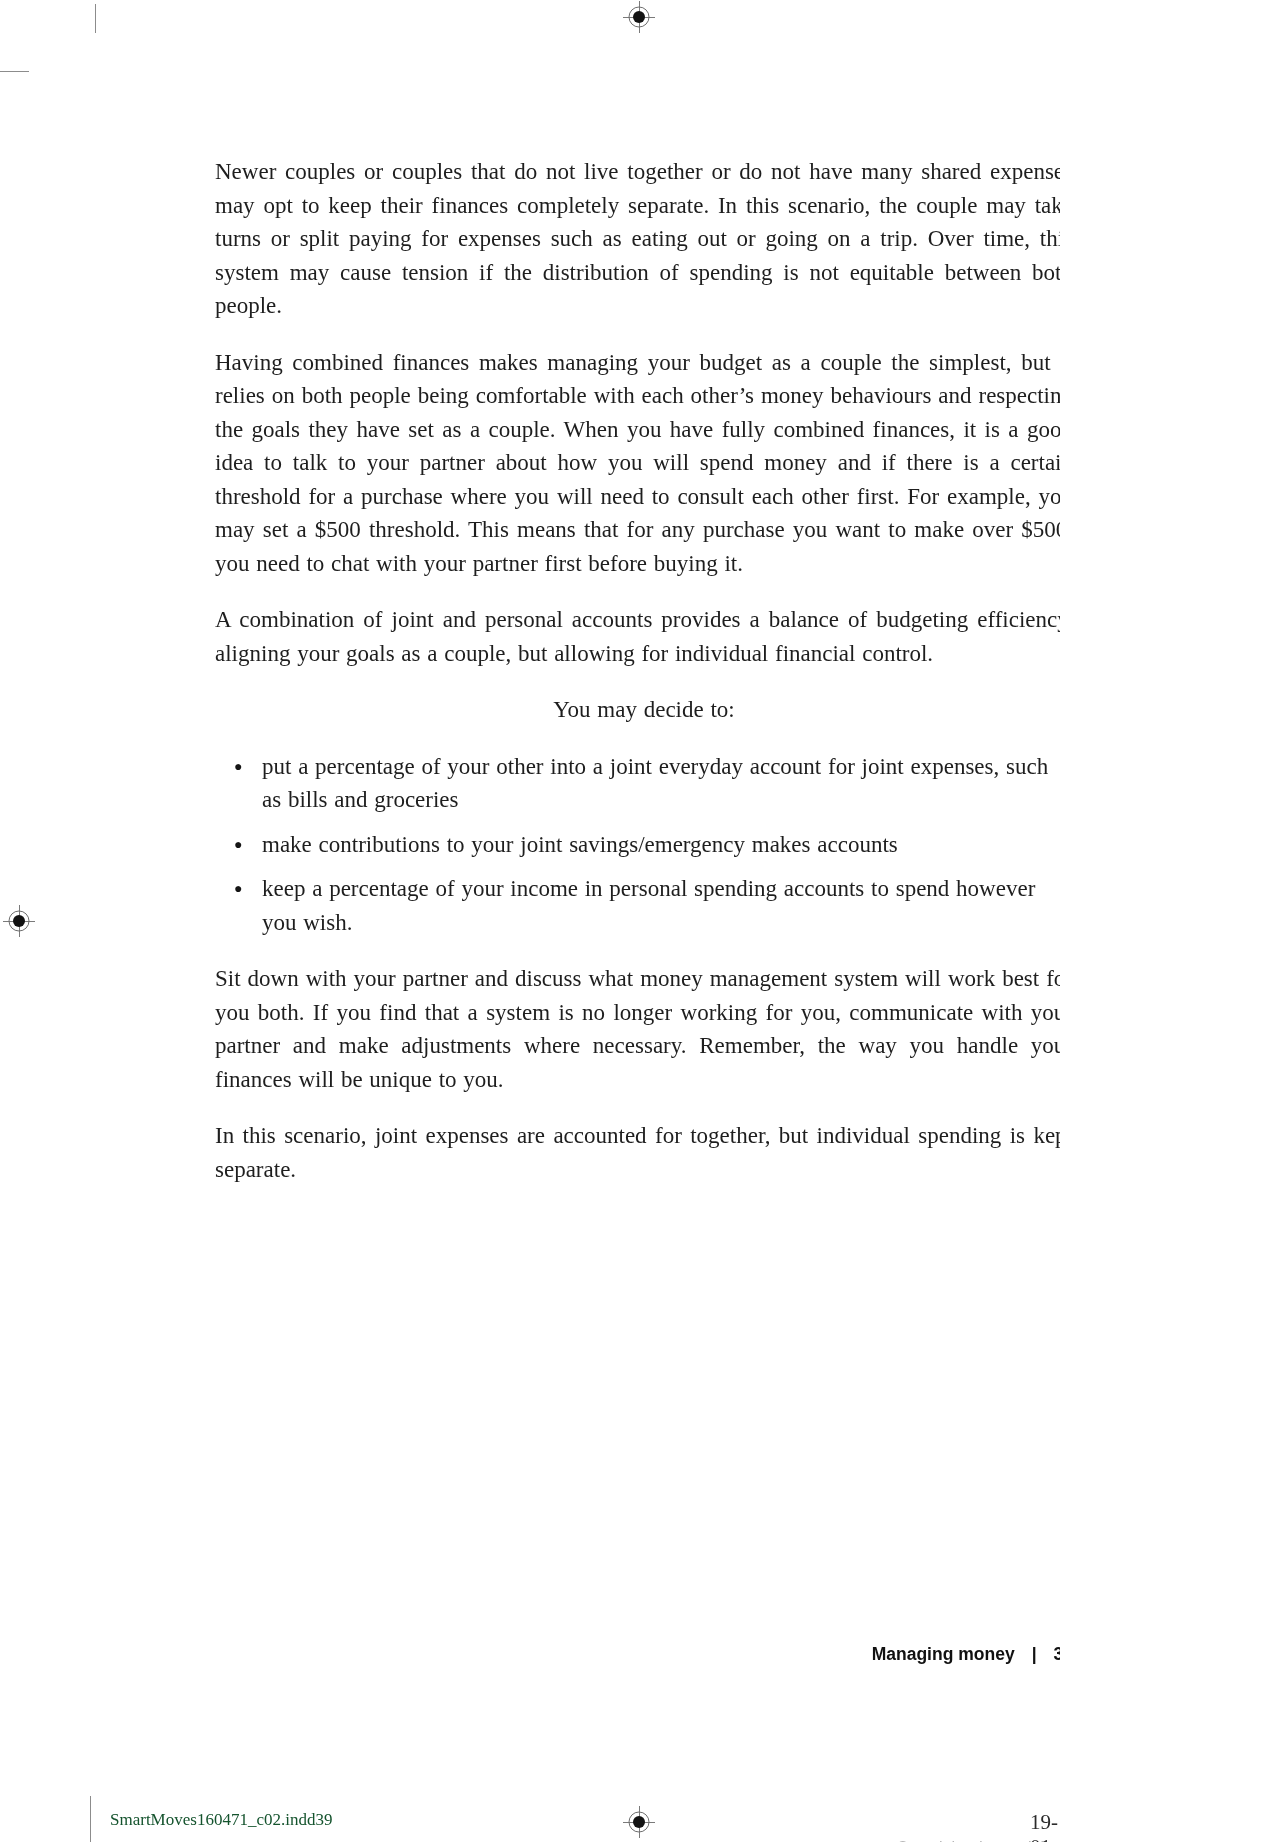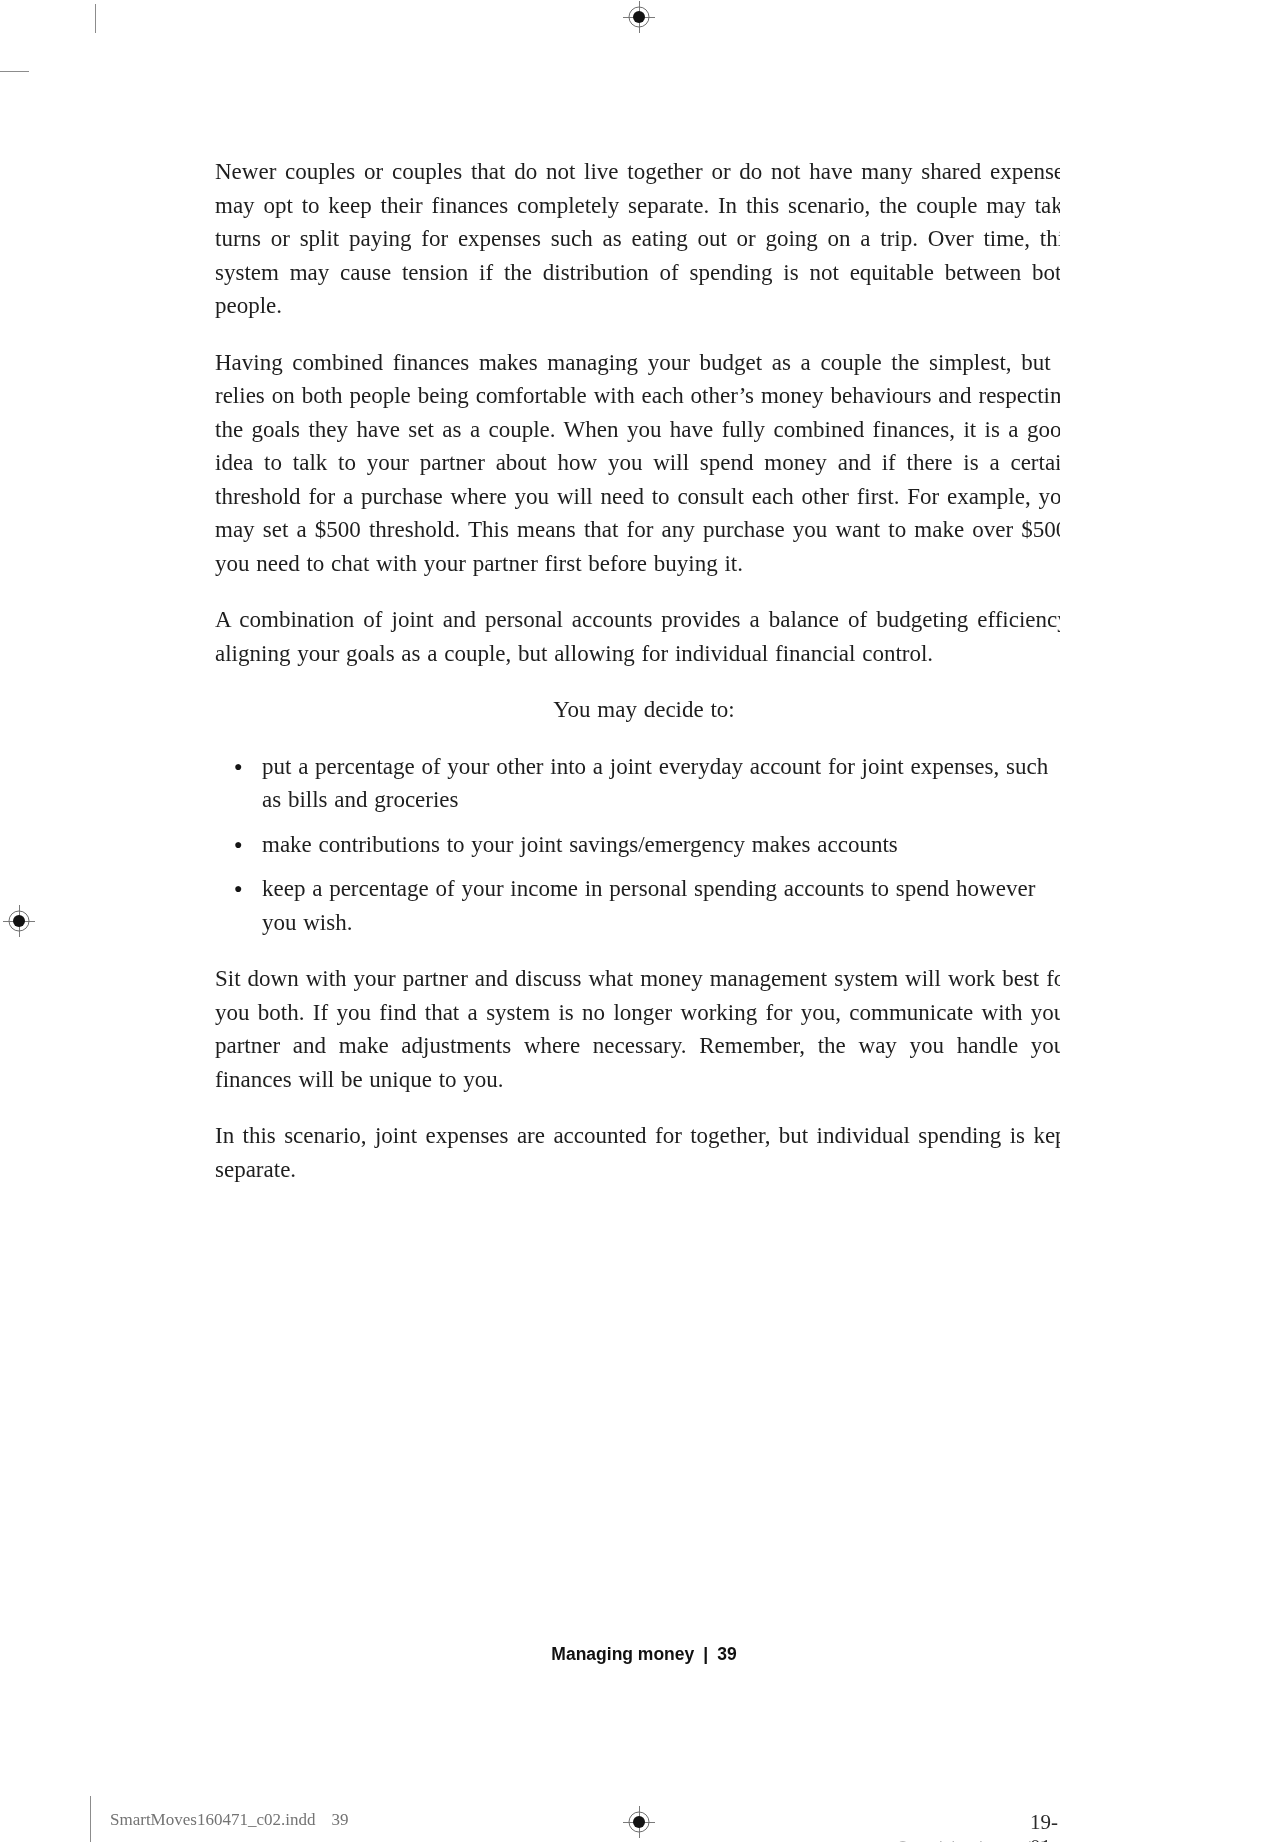--- a/index.html
+++ b/index.html
@@ -80,36 +80,36 @@
     font-size: 14px;
     line-height: 33.5px;
     color: #151515;
   }
 
   
   .running-footer {
     position: absolute;
     left: 215px; top: 1644px; width: 858px;
     display: flex;
-    justify-content: center;
+    justify-content: flex-end;
     align-items: baseline;
-    gap: 9px;
+    gap: 17px;
     font-family: "Liberation Sans", "DejaVu Sans", sans-serif;
     font-weight: 700;
     font-size: 17.5px;
     color: #111111;
   }
 
   
   .imprint {
     position: absolute;
     left: 110px; top: 1810px;
-    display: flex; gap: 16px;
+    display: flex; 
     font-size: 17px;
-    color: #737373;
+    color: #14532d;
   }
   .datestamp {
     position: absolute;
     top: 1810px; left: 1030px;
     display: flex; gap: 15px;
     font-size: 21px;
     color: #2b2b2b;
     z-index: 2;
   }
   .watermark {

